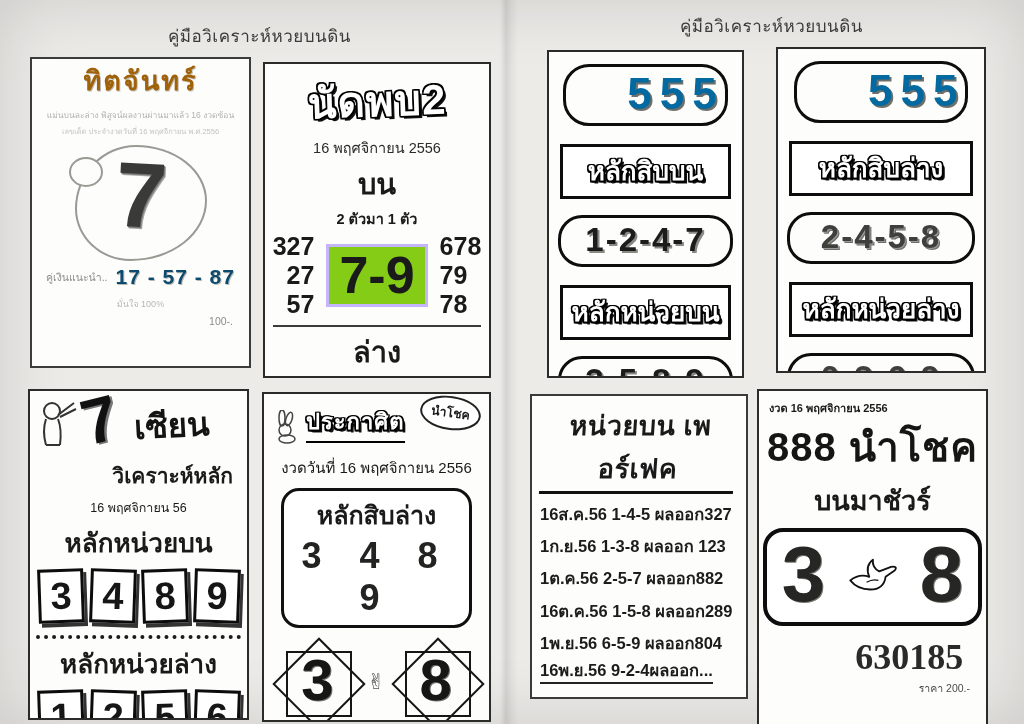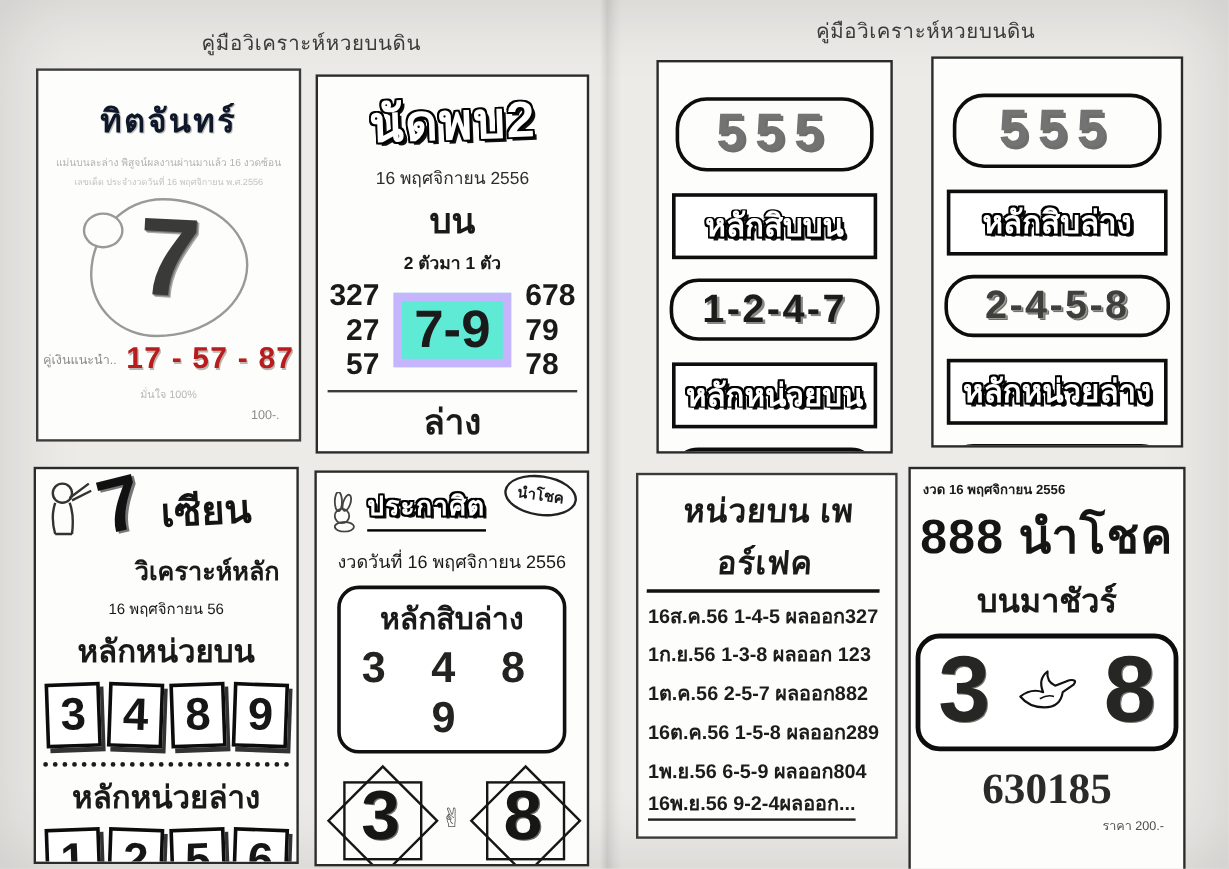--- a/index.html
+++ b/index.html
@@ -29,57 +29,57 @@
   .outline-text{
     color:#fff;font-weight:900;
     text-shadow:-1.5px -1.5px 0 #000,1.5px -1.5px 0 #000,-1.5px 1.5px 0 #000,
       1.5px 1.5px 0 #000,-1.5px 0 0 #000,1.5px 0 0 #000,0 -1.5px 0 #000,0 1.5px 0 #000,
       3px 3px 0 #111;
   }
   .heavy{font-weight:900;color:#141414;}
   .center{text-align:center;}
   
   .p-titjan{left:30px;top:57px;width:221px;height:311px;border-color:#3c3c3a;}
-  .tj-title{margin-top:20px;font-size:27px;font-weight:700;color:#0f172a;
+  .tj-title{margin-top:0;font-size:27px;font-weight:700;color:#a16207;
     letter-spacing:2px;text-align:center;text-shadow:1px 1px 0 #bdbdb8;}
   .tj-sub1{margin-top:6px;font-size:8.5px;color:#b3b2ac;text-align:center;}
   .tj-sub2{margin-top:3px;font-size:7.5px;color:#c4c3bd;text-align:center;}
   .tj-cloud{position:relative;width:128px;height:112px;margin:8px auto 0;
     border:2px solid #9a9a94;border-radius:46% 54% 58% 42% / 55% 48% 52% 45%;}
   .tj-cloud:before{content:"";position:absolute;left:-8px;top:10px;width:30px;height:26px;
     border:2px solid #9a9a94;border-radius:50%;background:#fdfdfc;}
   .tj-seven{position:absolute;left:0;right:0;top:-4px;text-align:center;
     font-size:92px;font-weight:900;color:#39393б;color:#3a3a38;
     text-shadow:1px 1px 0 #777,2px 2px 0 #aaa;transform:rotate(3deg);}
   .tj-pair-row{display:flex;align-items:center;justify-content:center;gap:8px;margin-top:4px;}
   .tj-pair-label{font-size:10.5px;color:#8d8c86;}
-  .tj-pair{font-size:25px;font-weight:800;color:#b91c1c;letter-spacing:1px;
+  .tj-pair{font-size:21px;font-weight:800;color:#0c4a6e;letter-spacing:1px;
     text-shadow:1px 1px 0 #b9b8b2;}
   .tj-conf{margin-top:8px;font-size:9px;color:#b9b8b2;text-align:center;}
   .tj-price{margin-top:4px;font-size:10.5px;color:#8d8c86;text-align:right;padding-right:16px;}
   
   .p-natpob{left:263px;top:62px;width:228px;height:316px;}
   .np-title{margin-top:4px;text-align:center;font-size:42px;letter-spacing:1px;
     transform:rotate(-2deg);}
   .np-date{margin-top:2px;text-align:center;font-size:14.5px;color:#2c2c2a;}
   .np-sec{margin-top:2px;text-align:center;font-size:29px;font-weight:900;}
   .np-sub{text-align:center;font-size:14.5px;font-weight:800;}
   .np-row{display:flex;align-items:center;justify-content:center;gap:12px;margin-top:2px;}
   .np-col{display:flex;flex-direction:column;font-size:25px;font-weight:900;line-height:1.15;}
   .np-col.r{text-align:left;}
   .np-col.l{text-align:right;}
-  .np-box{border:7px solid #c4b5fd;padding:0 10px;font-size:44px;font-weight:900;
-    line-height:1.1;background:#5eead4;}
+  .np-box{border:3px solid #c4b5fd;padding:0 10px;font-size:52px;font-weight:900;
+    line-height:1.1;background:#84cc16;}
   .np-div{border-top:2px solid #3c3c3a;margin:7px 8px 0;}
   
   .p-555t{left:547px;top:50px;width:197px;height:328px;}
   .p-555b{left:776px;top:47px;width:210px;height:326px;}
-  .f-badge{margin:29px auto 0;width:82%;border:3px solid #0d0d0d;border-radius:26px;
-    text-align:center;font-size:44px;font-weight:900;letter-spacing:8px;
-    color:#737373;text-shadow:2px 2px 0 #6e6e6a;padding:2px 0 4px;}
+  .f-badge{margin:12px auto 0;width:82%;border:3px solid #0d0d0d;border-radius:26px;
+    text-align:right;font-size:44px;font-weight:900;letter-spacing:8px;
+    color:#0369a1;text-shadow:2px 2px 0 #6e6e6a;padding:2px 0 4px;}
   .f-label{margin:18px auto 0;width:86%;border:3px solid #0d0d0d;text-align:center;
     font-size:26px;padding:3px 0 5px;background:#fff;}
   .f-pill{margin:16px auto 0;width:88%;border:3px solid #0d0d0d;border-radius:24px;
     text-align:center;font-size:33px;font-weight:900;letter-spacing:2px;
     color:#1c1c1a;text-shadow:2px 2px 0 #8a8a85;padding:3px 0 5px;}
   .f-pill.hatched{color:#3f3f3c;text-shadow:1px 1px 0 #9b9b96,2px 2px 0 #6e6e6a;}
   
   .p-7sian{left:28px;top:389px;width:221px;height:331px;}
   .sv-head{position:relative;height:74px;}
   .sv-icon{position:absolute;left:6px;top:6px;}
@@ -126,21 +126,21 @@
   .pf-line.last{border-bottom:2px solid #222;display:inline-block;line-height:1.4;}
   
   .p-888{left:757px;top:389px;width:231px;height:376px;}
   .e8-date{font-size:11px;font-weight:700;padding:8px 0 0 10px;}
   .e8-title{text-align:center;font-size:40px;font-weight:900;margin-top:-2px;
     letter-spacing:1px;color:#151513;}
   .e8-sub{text-align:center;font-size:27px;font-weight:900;margin-top:0;color:#1a1a18;}
   .e8-box{margin:6px auto 0;width:88%;border:4px solid #0d0d0d;border-radius:20px;
     display:flex;align-items:center;justify-content:space-around;padding:2px 6px 6px;background:#fff;}
   .e8-num{font-size:78px;font-weight:900;color:#262624;text-shadow:1px 1px 0 #77756f;line-height:1.05;}
-  .e8-pair{display:flex;justify-content:center;width:80%;margin:10px auto 0;
+  .e8-pair{display:flex;justify-content:flex-end;width:80%;margin:10px auto 0;
     font-size:36px;font-weight:700;color:#2a2a28;font-family:"Liberation Serif","DejaVu Serif",serif;}
   .e8-price{text-align:right;padding-right:16px;font-size:10.5px;color:#4c4c48;margin-top:2px;}
   svg{display:block;}
 </style>
 </head>
 <body>
 
 <div class="page">
   <div class="gutter"></div>
 

